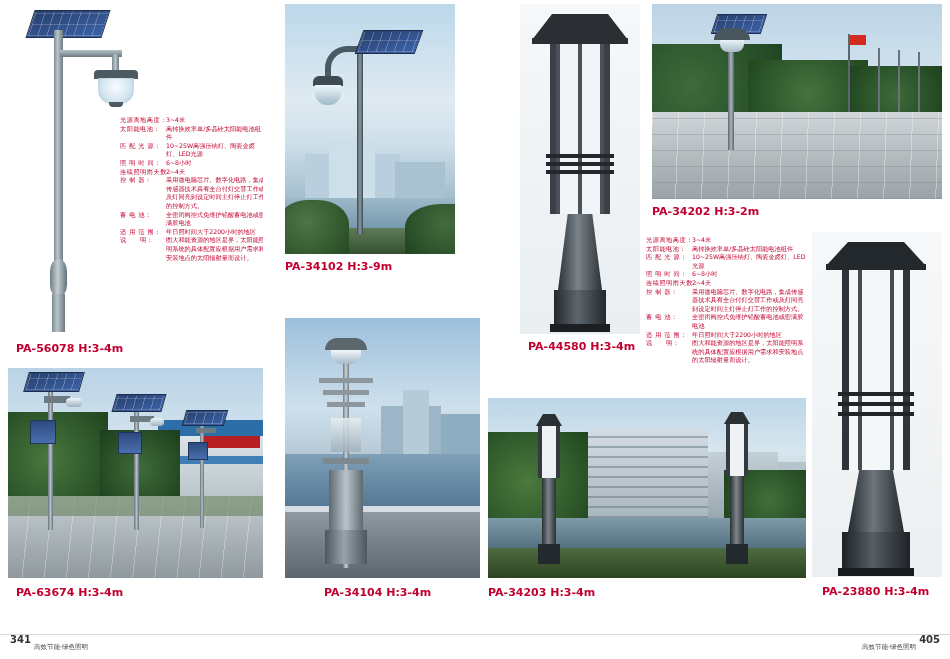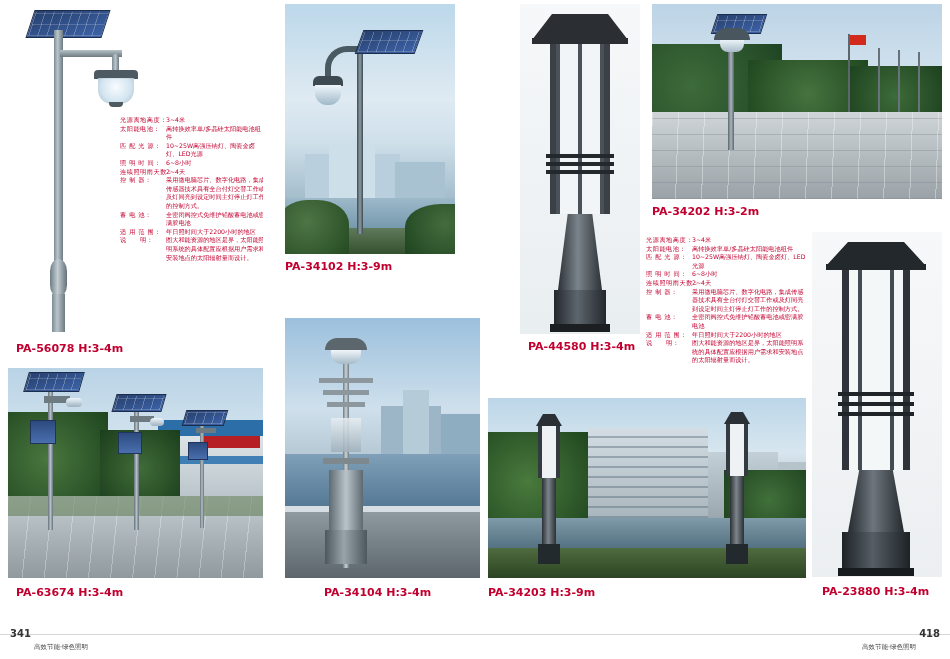--- a/index.html
+++ b/index.html
@@ -34,21 +34,21 @@
   .specs .row{display:flex;}
   .specs .lbl{
     width:46px;flex:0 0 46px;
     letter-spacing:0.5px;
     white-space:nowrap;
   }
   .specs .val{flex:1;}
 
   
   .footer-num{
-    position:absolute;bottom:20px;
+    position:absolute;bottom:14px;
     font-size:10px;color:#333;font-weight:bold;
   }
   .footer-txt{
     position:absolute;bottom:7px;
     font-size:6.5px;color:#444;
   }
   .footer-rule{
     position:absolute;left:0;right:0;bottom:24px;height:1px;background:#d8d8d8;
   }
 
@@ -345,21 +345,21 @@
     <div style="position:absolute;left:48px;top:16px;width:26px;height:0;border-left:7px solid transparent;border-right:7px solid transparent;border-bottom:12px solid #2b3034;box-sizing:border-box;"></div>
     <div style="position:absolute;left:50px;top:28px;width:22px;height:52px;background:linear-gradient(90deg,#343b40 0 4px,#eef2f4 4px 18px,#343b40 18px 22px);"></div>
     <div style="position:absolute;left:54px;top:80px;width:14px;height:70px;background:linear-gradient(90deg,#2b3034,#7c858b 45%,#2b3034);"></div>
     <div style="position:absolute;left:50px;top:146px;width:22px;height:20px;background:#232a2e;"></div>
 
     <div style="position:absolute;left:236px;top:14px;width:26px;height:0;border-left:7px solid transparent;border-right:7px solid transparent;border-bottom:12px solid #2b3034;box-sizing:border-box;"></div>
     <div style="position:absolute;left:238px;top:26px;width:22px;height:52px;background:linear-gradient(90deg,#343b40 0 4px,#eef2f4 4px 18px,#343b40 18px 22px);"></div>
     <div style="position:absolute;left:242px;top:78px;width:14px;height:72px;background:linear-gradient(90deg,#2b3034,#7c858b 45%,#2b3034);"></div>
     <div style="position:absolute;left:238px;top:146px;width:22px;height:20px;background:#232a2e;"></div>
   </div>
-  <div class="caption" style="left:488px;top:586px;">PA-34203  H:3-9m</div>
+  <div class="caption" style="left:488px;top:586px;">PA-34203  H:3-4m</div>
 
   <div class="footer-rule"></div>
   <div class="footer-num" style="left:10px;">341</div>
   <div class="footer-txt" style="left:34px;">高效节能·绿色照明</div>
-  <div class="footer-num" style="right:10px;">418</div>
+  <div class="footer-num" style="right:10px;">405</div>
   <div class="footer-txt" style="right:34px;">高效节能·绿色照明</div>
 
 </div>
 
 </body></html>

